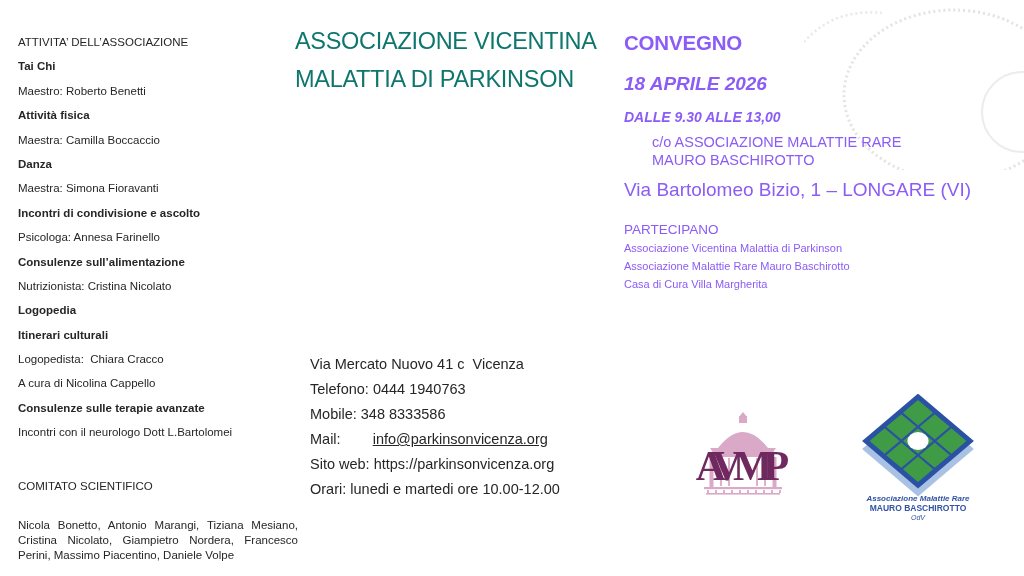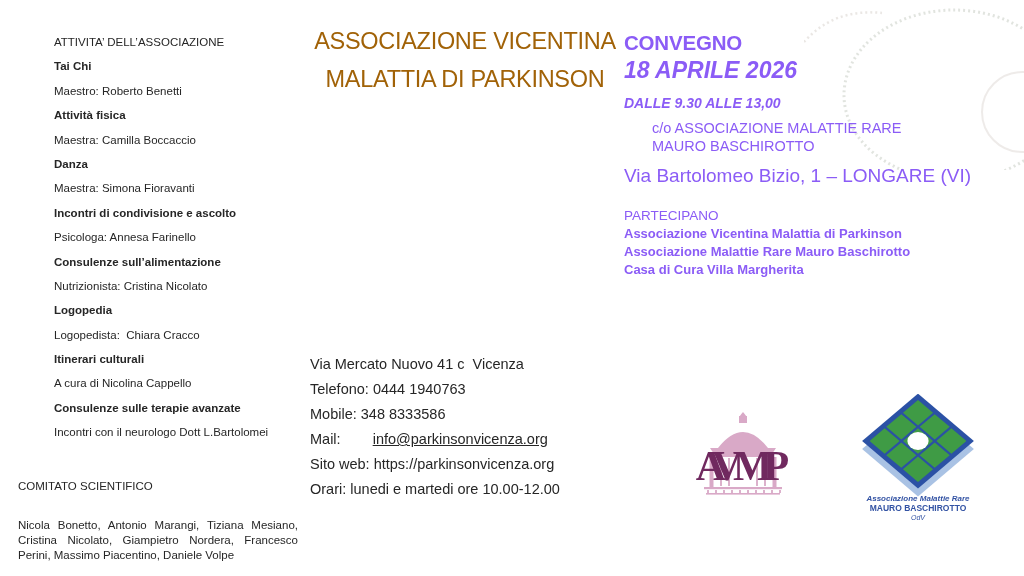--- a/index.html
+++ b/index.html
@@ -3,46 +3,46 @@
 <meta charset="utf-8">
 <style>
   html,body{margin:0;padding:0;background:#ffffff;}
   .page{
     position:relative;width:1024px;height:576px;background:#ffffff;overflow:hidden;
     font-family:"Liberation Sans",sans-serif;color:#262626;
   }
 
   
   .left{position:absolute;left:18px;top:30px;width:280px;font-size:11.5px;}
-  .left .ln{height:24.4px;line-height:24.4px;white-space:pre;margin-left:36px;}
+  .left .ln{height:24.4px;line-height:24.4px;white-space:pre;}
   .left .b{font-weight:bold;}
   .committee-title{margin-top:29px;height:24.4px;line-height:24.4px;}
   .committee{margin:20px 0 0;line-height:15px;text-align:justify;}
 
   
-  .center-title{position:absolute;left:295px;top:22px;width:340px;text-align:center;
-    font-size:23.5px;color:#a16207;letter-spacing:-0.3px;}
+  .center-title{position:absolute;left:295px;top:22px;width:340px;
+    font-size:23.5px;color:#0f766e;letter-spacing:-0.3px;}
   .center-title .t{line-height:38px;}
   .contact{position:absolute;left:310px;top:352px;font-size:14.5px;}
   .contact .cl{height:25px;line-height:25px;white-space:pre;}
   .contact .link{text-decoration:underline;cursor:pointer;padding-left:28px;}
 
   
   .right{position:absolute;left:624px;top:30px;width:363px;text-align:left;color:#8b5cf6;}
   .r-kicker{font-size:20.5px;font-weight:bold;line-height:26px;letter-spacing:-0.2px;}
   .r-title{font-size:20.5px;font-weight:bold;line-height:26px;margin-top:17px;letter-spacing:-0.2px;}
   .r-ded{margin-top:11px;line-height:26px;font-weight:bold;}
   .r-ded .p{font-size:16px;}
   .r-ded .n{font-size:20.5px;}
-  .r-date{margin-top:2px;font-style:italic;font-size:23px;font-weight:600;line-height:24px;}
+  .r-date{margin-top:16px;font-style:italic;font-size:19px;font-weight:600;line-height:24px;}
   .r-time{margin-top:12px;font-style:italic;font-size:14px;font-weight:600;line-height:18px;}
   .r-venue{margin-top:7px;font-size:14.5px;line-height:18px;padding:0 28px;}
   .r-vaddr{margin-top:12px;font-size:19px;line-height:18px;}
   .r-part-title{margin-top:22px;font-size:13.5px;line-height:18px;}
-  .r-part{font-size:13px;line-height:18px;font-weight:bold;}
+  .r-part{font-size:11px;line-height:18px;}
 
   
   .avmp-logo{position:absolute;left:696px;top:412px;width:94px;height:88px;}
   .bas-logo{position:absolute;left:857px;top:394px;width:122px;height:130px;}
   .bas-cap1{font-size:8px;font-weight:bold;font-style:italic;}
   .bas-cap2{font-size:8.5px;font-weight:bold;}
   .bas-cap3{font-size:7px;font-style:italic;}
   .avmp-mono{font-family:"Liberation Serif",serif;font-weight:bold;letter-spacing:-9px;}
 
   
@@ -66,22 +66,22 @@
     <div class="ln">Maestro: Roberto Benetti</div>
     <div class="ln b">Attività fisica</div>
     <div class="ln">Maestra: Camilla Boccaccio</div>
     <div class="ln b">Danza</div>
     <div class="ln">Maestra: Simona Fioravanti</div>
     <div class="ln b">Incontri di condivisione e ascolto</div>
     <div class="ln">Psicologa: Annesa Farinello</div>
     <div class="ln b">Consulenze sull’alimentazione</div>
     <div class="ln">Nutrizionista: Cristina Nicolato</div>
     <div class="ln b">Logopedia</div>
+    <div class="ln b">Itinerari culturali</div>
     <div class="ln">Logopedista:  Chiara Cracco</div>
-    <div class="ln b">Itinerari culturali</div>
     <div class="ln">A cura di Nicolina Cappello</div>
     <div class="ln b">Consulenze sulle terapie avanzate</div>
     <div class="ln">Incontri con il neurologo Dott L.Bartolomei</div>
 
     <div class="committee-title">COMITATO SCIENTIFICO</div>
     <p class="committee">Nicola Bonetto,  Antonio Marangi,  Tiziana Mesiano, Cristina Nicolato, Giampietro Nordera, Francesco Perini, Massimo Piacentino, Daniele Volpe</p>
   </div>
 
   <div class="center-title">
     <div class="t">ASSOCIAZIONE VICENTINA</div>

